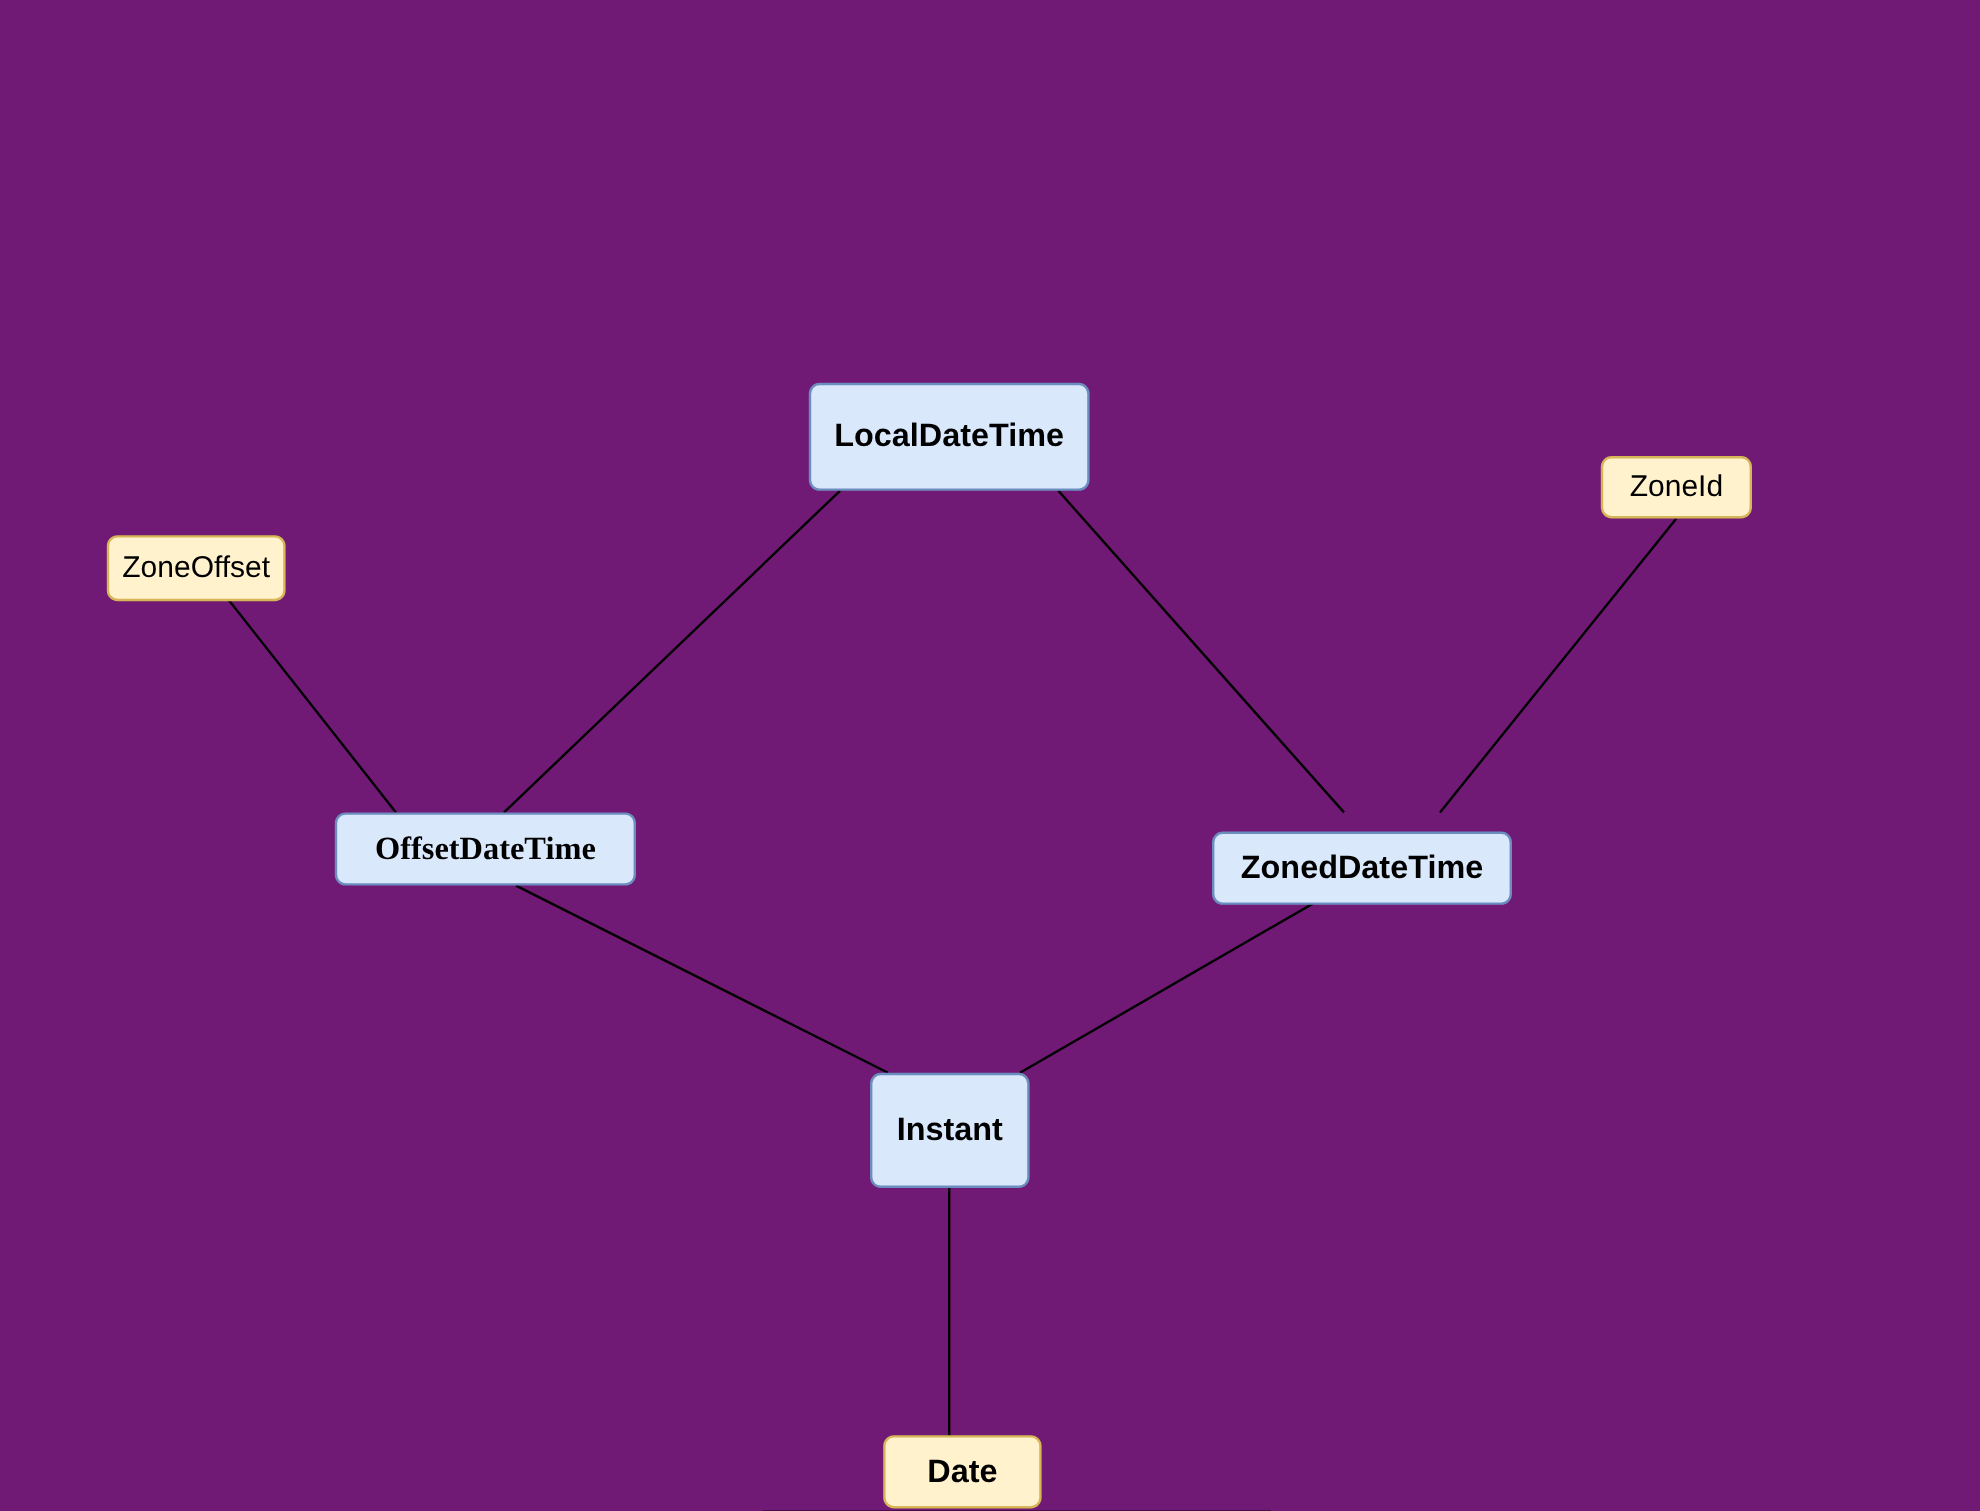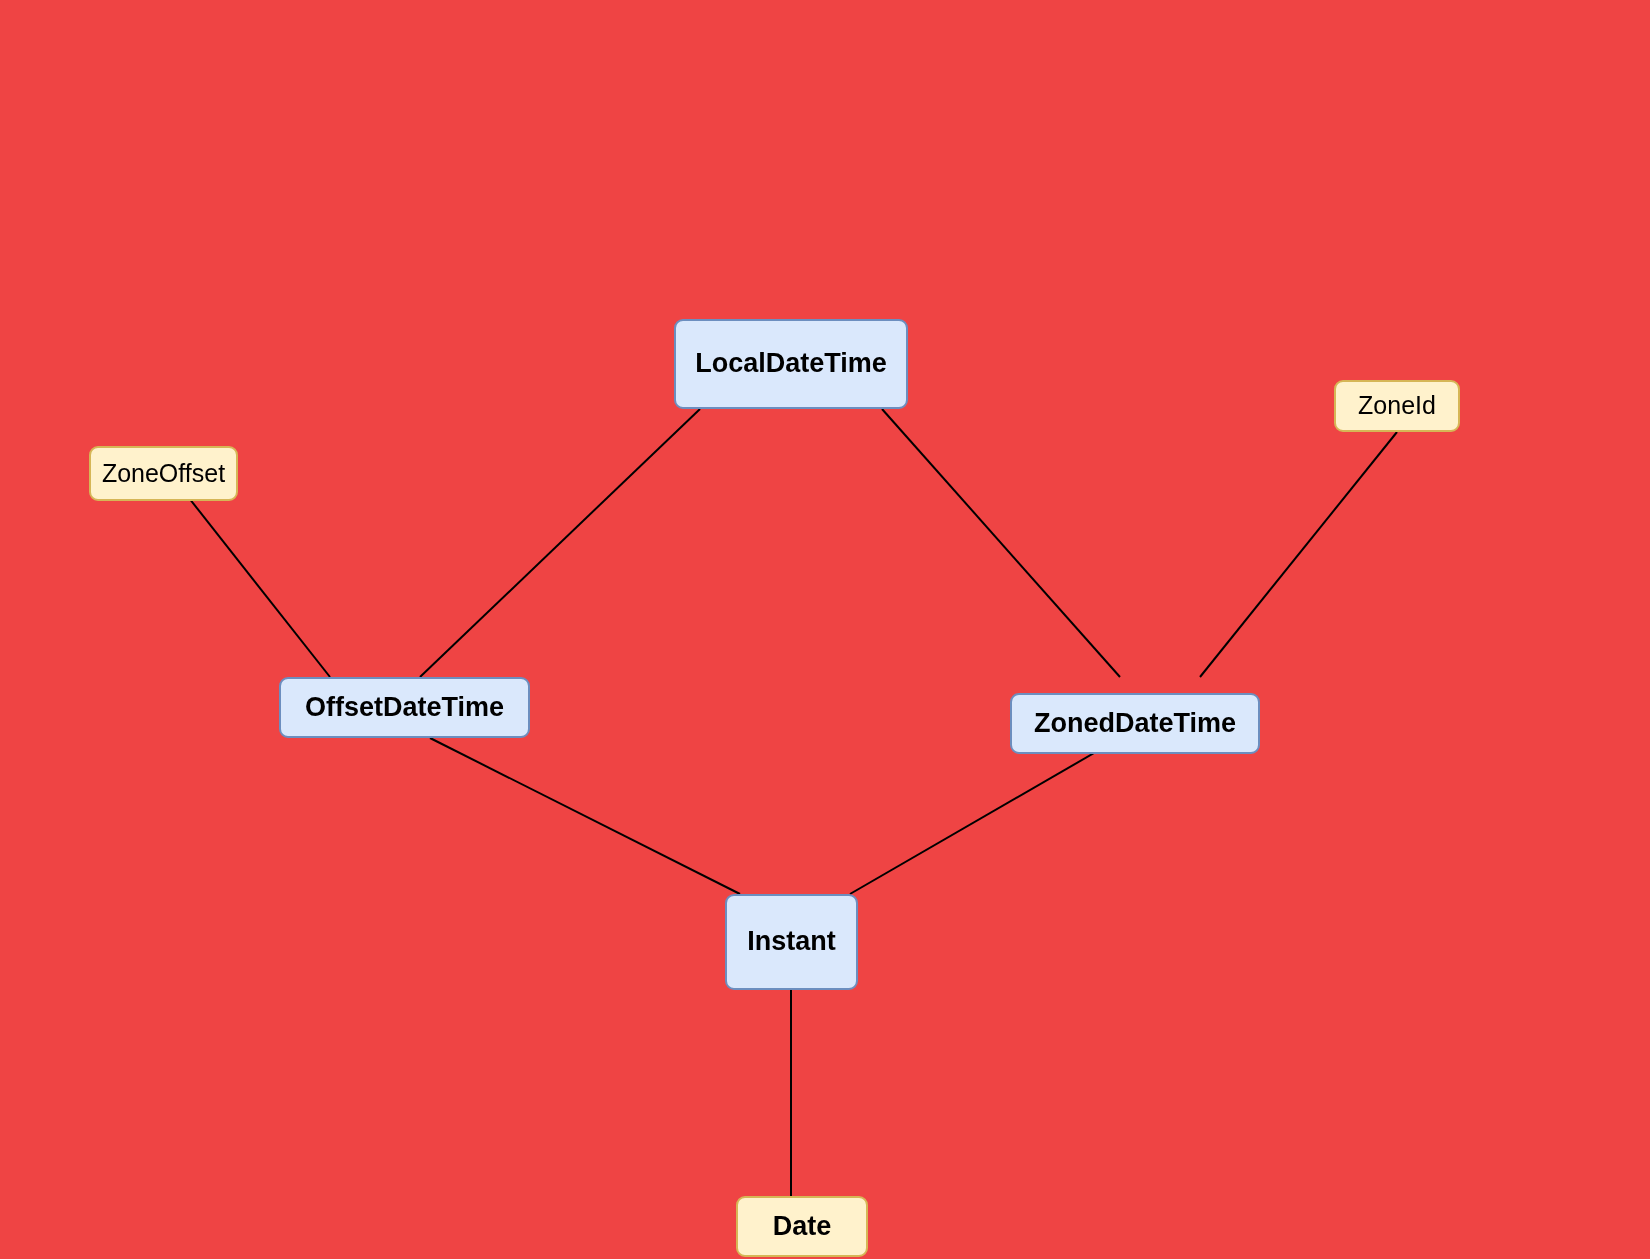--- a/index.html
+++ b/index.html
@@ -5,21 +5,21 @@
 <style>
   html, body {
     margin: 0;
     padding: 0;
     background: #000000;
   }
   #canvas {
     position: relative;
     width: 1650px;
     height: 1259px;
-    background: #ef4444;
+    background: #701a75;
     overflow: hidden;
     font-family: "Liberation Sans", sans-serif;
   }
   .node {
     position: absolute;
     box-sizing: border-box;
     display: flex;
     align-items: center;
     justify-content: center;
     border-radius: 9px;
@@ -42,21 +42,21 @@
     display: block;
     padding: 0 10px;
   }
   .bold .label { font-weight: bold; }
   .regular .label { font-weight: normal; }
 
   
   #node-localdatetime { left: 674px; top: 319px; width: 234px; height: 90px; font-size: 27px; }
   #node-zoneoffset    { left: 89px;  top: 410px; width: 149px; height: 55px; font-size: 25px; margin-top: 36px; }
   #node-zoneid        { left: 1334px; top: 380px; width: 126px; height: 52px; font-size: 25px; }
-  #node-offsetdatetime{ left: 279px; top: 677px; width: 251px; height: 61px; font-size: 27px; }
+  #node-offsetdatetime{ left: 279px; top: 677px; width: 251px; height: 61px; font-size: 27px; font-family: Liberation Serif, serif; }
   #node-zoneddatetime { left: 1010px; top: 677px; width: 250px; height: 61px; font-size: 27px; margin-top: 16px; }
   #node-instant       { left: 725px;  top: 894px; width: 133px; height: 96px; font-size: 27px; }
   #node-date          { left: 736px;  top: 1196px; width: 132px; height: 61px; font-size: 27px; }
 
   
   #edges { position: absolute; left: 0; top: 0; width: 1650px; height: 1259px; pointer-events: none; }
 </style>
 </head>
 <body>
 

